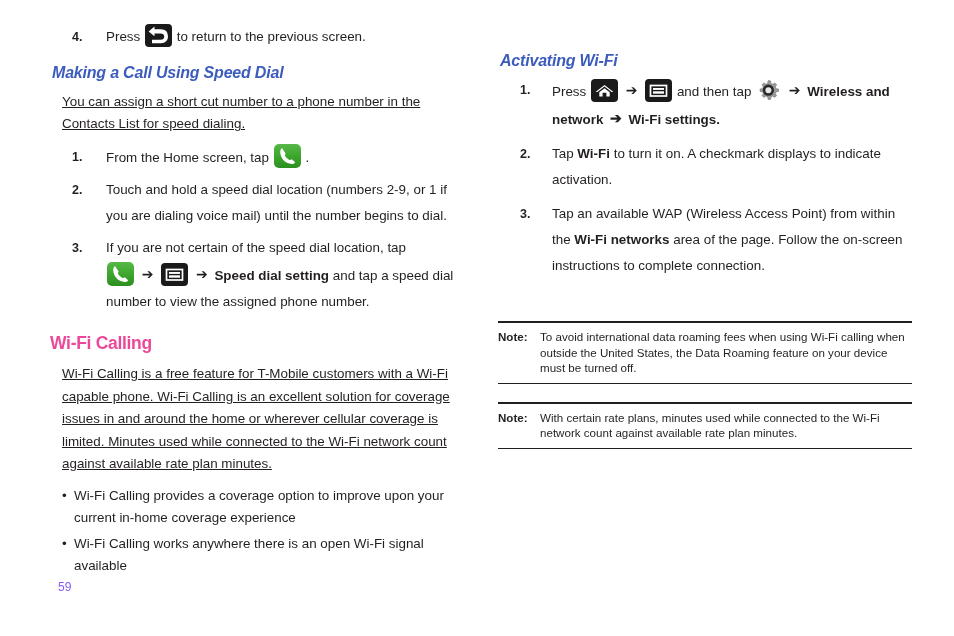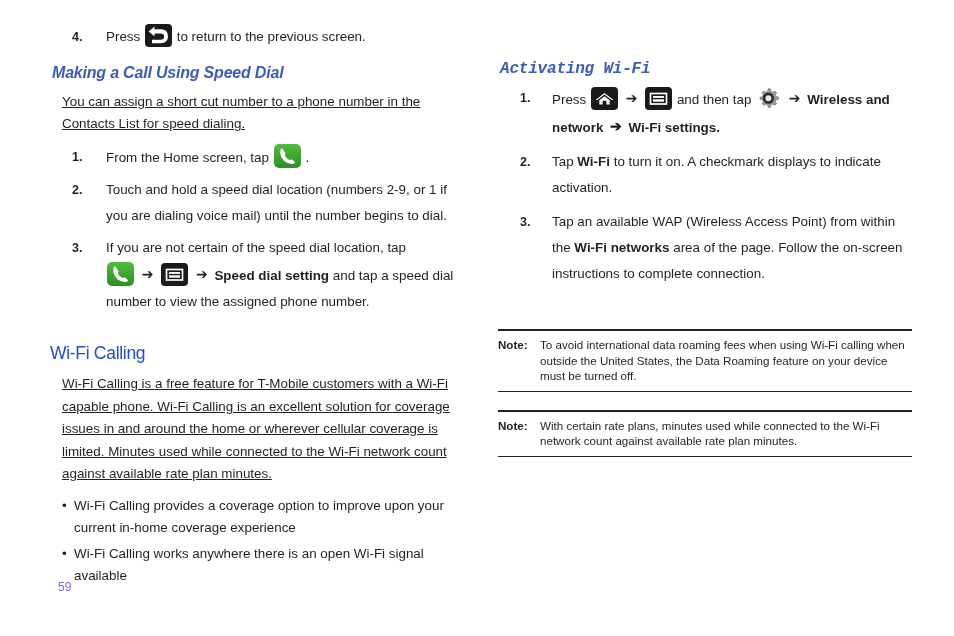--- a/index.html
+++ b/index.html
@@ -36,24 +36,24 @@
   
   h3.sub-head {
     color: #3b5bbd;
     font-size: 16px;
     font-weight: bold;
     font-style: italic;
     margin: 14px 0 9px 2px;
     letter-spacing: -0.2px;
   }
   h2.main-head {
-    color: #1d4ed8;
+    color: #ec4899;
     font-size: 17.5px;
-    font-weight: normal;
-    margin: 28px 0 9px 0px;
+    font-weight: bold;
+    margin: 18px 0 9px 0px;
     letter-spacing: -0.3px;
   }
 
   
   p.body {
     font-size: 13.4px;
     line-height: 22px;
     margin: 0 0 9px 0;
     padding-left: 12px;
     text-decoration: underline;
@@ -264,21 +264,21 @@
     </div>
     <div class="bullet">
       <span class="dot">•</span>
       <span>Wi-Fi Calling works anywhere there is an open Wi-Fi signal available</span>
     </div>
   </div>
 
   <div class="col-right">
 
 
-    <h3 class="sub-head" style="margin-top:22px;margin-bottom:7px;font-family:Liberation Mono, monospace;">Activating Wi-Fi</h3>
+    <h3 class="sub-head" style="margin-top:14px;margin-bottom:7px;">Activating Wi-Fi</h3>
 
     <div class="step-r">
       <span class="num">1.</span>
       <span>Press</span>
       <span class="icon-sq">
         <svg width="27" height="23" viewBox="0 0 27 23">
           <path d="M13.5 6.0 L4.5 13.0 L6.4 13.0 L6.4 13.0 L13.5 7.6 L20.6 13.0 L22.5 13.0 Z" fill="#ffffff"></path>
           <path d="M13.5 9.2 L8.3 13.3 L8.3 17.4 L11.6 17.4 L11.6 13.8 L15.4 13.8 L15.4 17.4 L18.7 17.4 L18.7 13.3 Z" fill="#ffffff"></path>
         </svg>
       </span>

